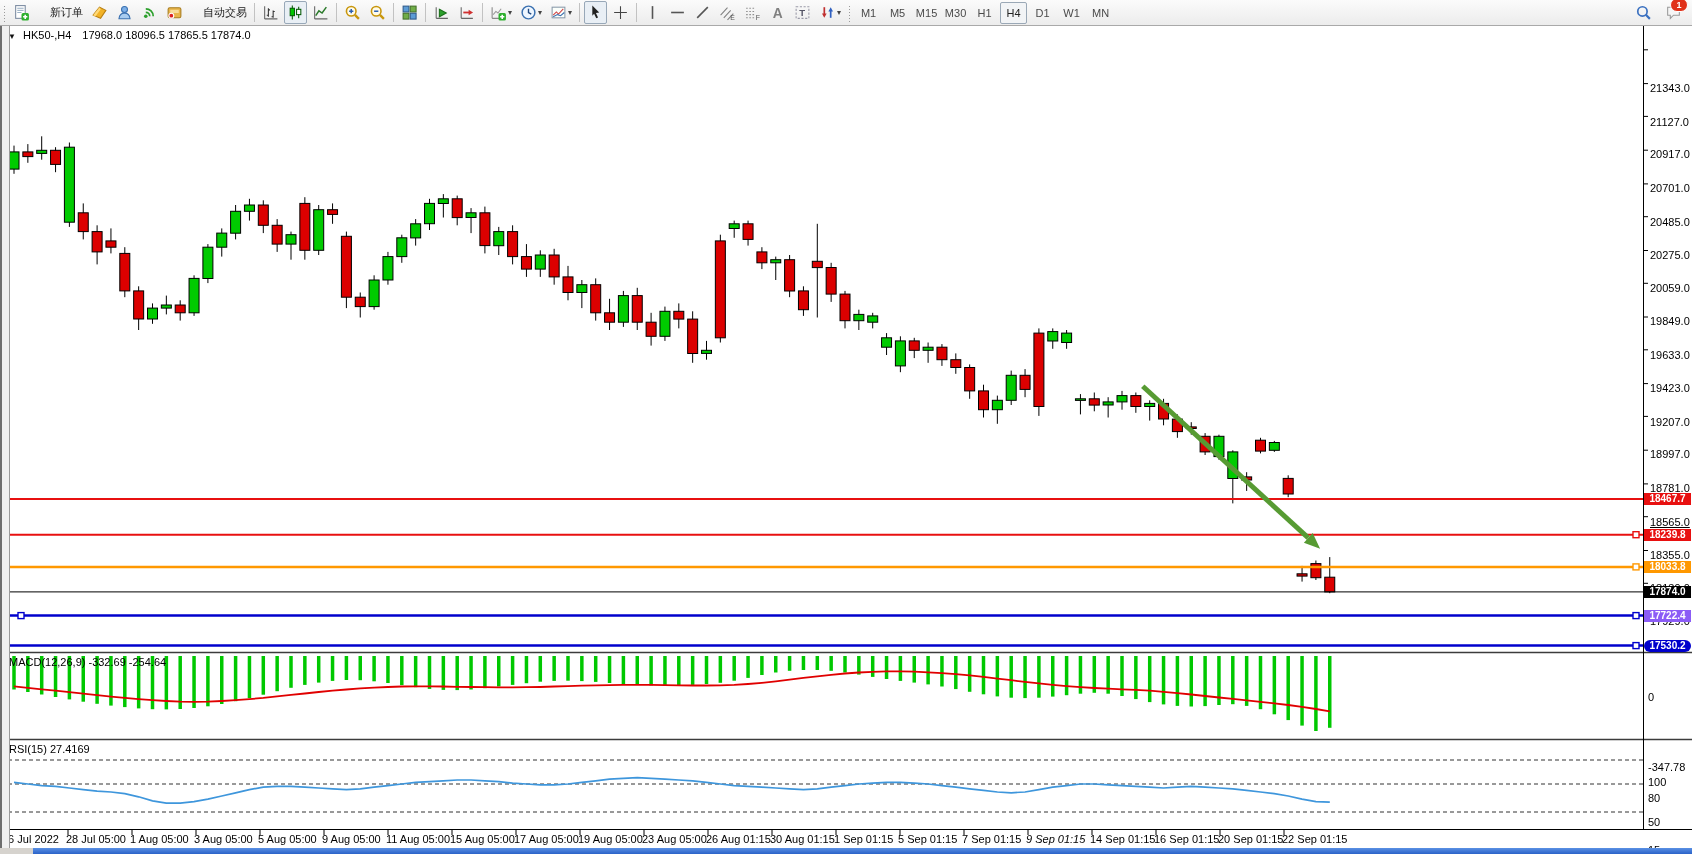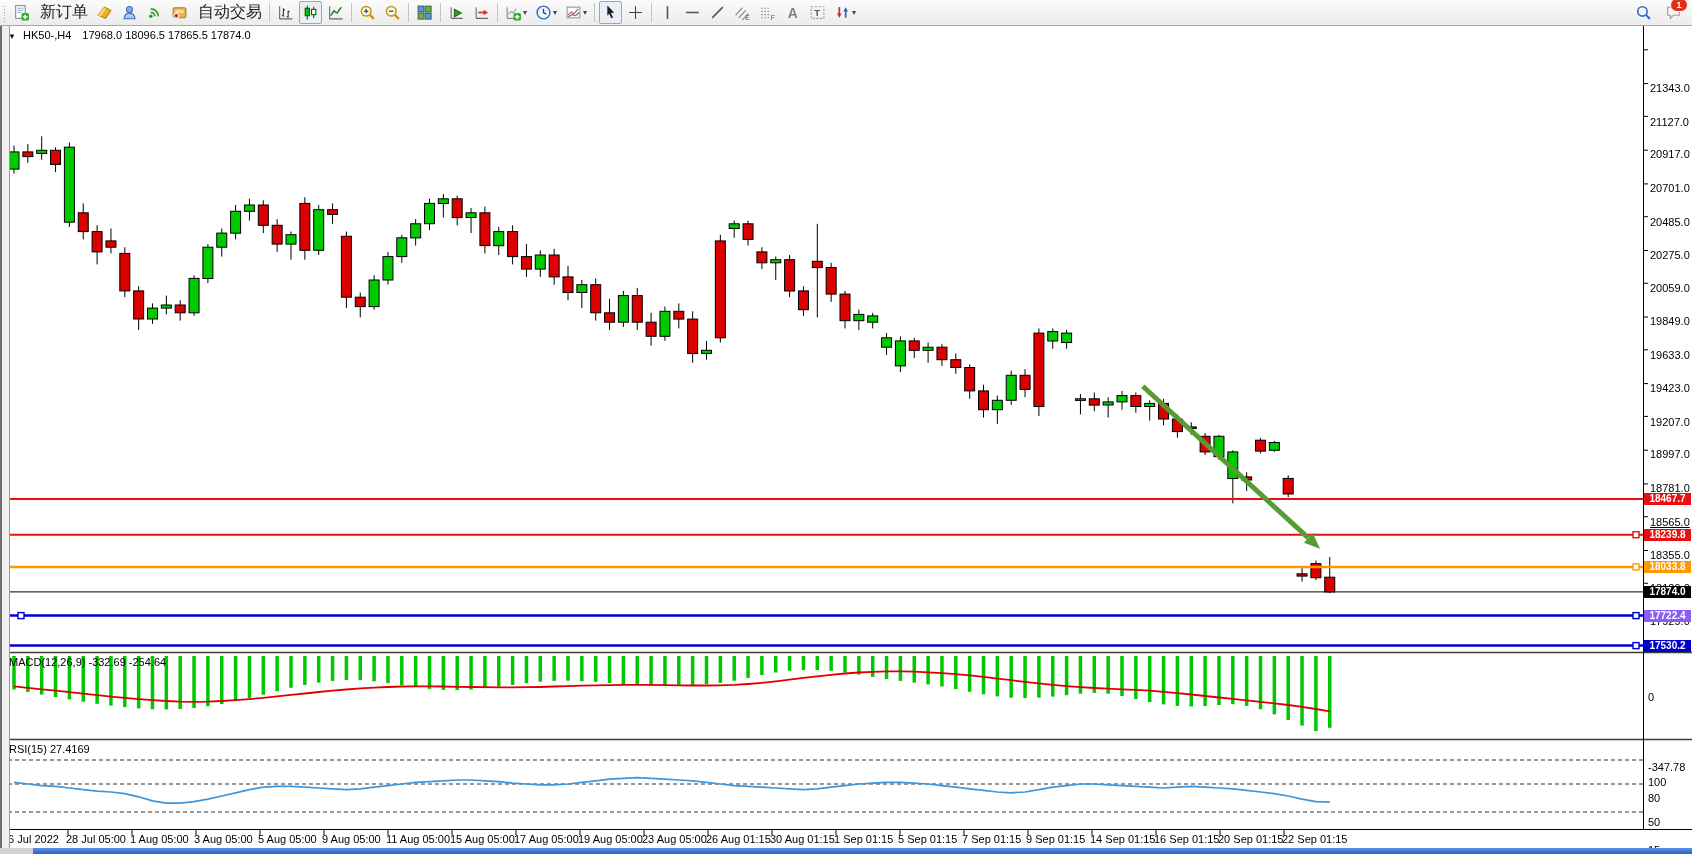--- a/index.html
+++ b/index.html
@@ -10,21 +10,21 @@
            background:linear-gradient(#fbfbfb,#ececec);border-bottom:1px solid #a9a9a9;
            display:flex;align-items:center;z-index:5;}
   .tb-handle{width:5px;height:18px;margin:0 2px;
      background-image:radial-gradient(#9a9a9a 30%, transparent 32%);
      background-size:3px 3px;background-position:1px 1px;}
   .tb-sep{width:1px;height:19px;background:#c2c2c2;margin:0 3px;}
   .tb-btn{display:inline-flex;align-items:center;height:21px;padding:0 2px;margin:0 1px;
           border:1px solid transparent;border-radius:2px;cursor:default;}
   .tb-btn svg{width:17px;height:17px;display:block;}
   .tb-btn.active{border:1px solid #98a8b8;background:#e9eff5;}
-  .tb-lab{font-size:16px;color:#1a1a1a;margin-left:10px;white-space:nowrap;text-align:center;}
+  .tb-lab{font-size:11px;color:#1a1a1a;margin-left:20px;white-space:nowrap;text-align:center;}
   .tb-dd{font-size:8px;color:#444;margin-left:1px;}
   .tf-btn{display:inline-flex;align-items:center;justify-content:center;min-width:25px;height:20px;
           margin:0 1px;font-size:11px;color:#4a4a4a;border:1px solid transparent;border-radius:2px;}
   .tf-btn.active{border:1px solid #9aa8b6;background:#f2f4f6;color:#222;}
   #tb-right{position:absolute;right:6px;top:1px;display:flex;align-items:center;}
   #chat-badge{position:absolute;right:-4px;top:-4px;min-width:12px;height:12px;border-radius:7px;
      background:#e03018;color:#fff;font-size:9px;font-weight:bold;display:flex;
      align-items:center;justify-content:center;padding:0 2px;border:1px solid #fff;}
   
   #stage{position:absolute;left:0;top:0;width:1692px;height:730px;}
@@ -276,20 +276,32 @@
           <span>
             <svg viewBox="0 0 16 16">
               <path d="M5 3v6.5" stroke="#c03030" stroke-width="1.6"></path>
               <polygon points="2.8,9 7.2,9 5,13" fill="#c03030"></polygon>
               <path d="M11 13V6.5" stroke="#3060c0" stroke-width="1.6"></path>
               <polygon points="8.8,7 13.2,7 11,3" fill="#3060c0"></polygon>
             </svg>
           </span>
           <span class="tb-dd">▾</span>
         </div>
+      </div>
+    <div id="tb-tf" style="display:flex;align-items:center;">
+        <div class="tb-handle"></div>
+        <div class="tf-btn">M1</div>
+        <div class="tf-btn">M5</div>
+        <div class="tf-btn">M15</div>
+        <div class="tf-btn">M30</div>
+        <div class="tf-btn">H1</div>
+        <div class="tf-btn active">H4</div>
+        <div class="tf-btn">D1</div>
+        <div class="tf-btn">W1</div>
+        <div class="tf-btn">MN</div>
       </div>
     <div id="tb-right">
       <div class="tb-btn">
         <span>
             <svg viewBox="0 0 16 16">
               <circle cx="7" cy="7" r="4.4" fill="none" stroke="#3a70c0" stroke-width="1.6"></circle>
               <line x1="10.2" y1="10.2" x2="14" y2="14" stroke="#3a70c0" stroke-width="2"></line>
             </svg>
           </span>
       </div>
@@ -686,21 +698,21 @@
         <div class="ovl axlbl" style="left: 1650px; top: 444px;">18781.0</div>
         <div class="ovl axlbl" style="left: 1650px; top: 478px; text-decoration: underline;">18565.0</div>
         <div class="ovl axlbl" style="left: 1650px; top: 511px;">18355.0</div>
         <div class="ovl axlbl" style="left: 1650px; top: 544px;">18139.0</div>
         <div class="ovl axlbl" style="left: 1650px; top: 577px;">17929.0</div>
         <div class="badge" style="top: 493px; background: rgb(232, 16, 16);">18467.7</div>
         <div class="badge" style="top: 529px; background: rgb(232, 16, 16);">18239.8</div>
         <div class="badge" style="top: 561px; background: rgb(255, 152, 0);">18033.8</div>
         <div class="badge" style="top: 586px; background: rgb(0, 0, 0);">17874.0</div>
         <div class="badge" style="top: 610px; background: #8b5cf6;">17722.4</div>
-        <div class="badge" style="top: 640px; background: rgb(0, 0, 204);">17530.2</div>
+        <div class="badge" style="top: 640px; background: rgb(0, 0, 204); border-radius: 6px;">17530.2</div>
         <div class="ovl axlbl" style="left: 1648px; top: 738px;">100</div>
         <div class="ovl axlbl" style="left: 1648px; top: 754px;">80</div>
         <div class="ovl axlbl" style="left: 1648px; top: 778px;">50</div>
         <div class="ovl axlbl" style="left: 1648px; top: 806px;">15</div>
         <div class="ovl axlbl" style="left: 1648px; top: 818px;">0</div>
       </div>
     <div id="time-axis">
         <div class="ovl tlabel" style="left: 2px;">26 Jul 2022</div>
         <div class="ovl tlabel" style="left: 66px;">28 Jul 05:00</div>
         <div class="ovl tlabel" style="left: 130px;">1 Aug 05:00</div>
@@ -710,21 +722,21 @@
         <div class="ovl tlabel" style="left: 386px;">11 Aug 05:00</div>
         <div class="ovl tlabel" style="left: 450px;">15 Aug 05:00</div>
         <div class="ovl tlabel" style="left: 514px;">17 Aug 05:00</div>
         <div class="ovl tlabel" style="left: 578px;">19 Aug 05:00</div>
         <div class="ovl tlabel" style="left: 642px;">23 Aug 05:00</div>
         <div class="ovl tlabel" style="left: 706px;">26 Aug 01:15</div>
         <div class="ovl tlabel" style="left: 770px;">30 Aug 01:15</div>
         <div class="ovl tlabel" style="left: 834px;">1 Sep 01:15</div>
         <div class="ovl tlabel" style="left: 898px;">5 Sep 01:15</div>
         <div class="ovl tlabel" style="left: 962px;">7 Sep 01:15</div>
-        <div class="ovl tlabel" style="left: 1026px;">9 Sep 01:15</div>
+        <div class="ovl tlabel" style="left: 1026px; font-style: italic;">9 Sep 01:15</div>
         <div class="ovl tlabel" style="left: 1090px;">14 Sep 01:15</div>
         <div class="ovl tlabel" style="left: 1154px;">16 Sep 01:15</div>
         <div class="ovl tlabel" style="left: 1218px;">20 Sep 01:15</div>
         <div class="ovl tlabel" style="left: 1282px;">22 Sep 01:15</div>
       </div>
 
     <div id="status-strip">
         <div class="blue"></div>
       </div>
   </div>

